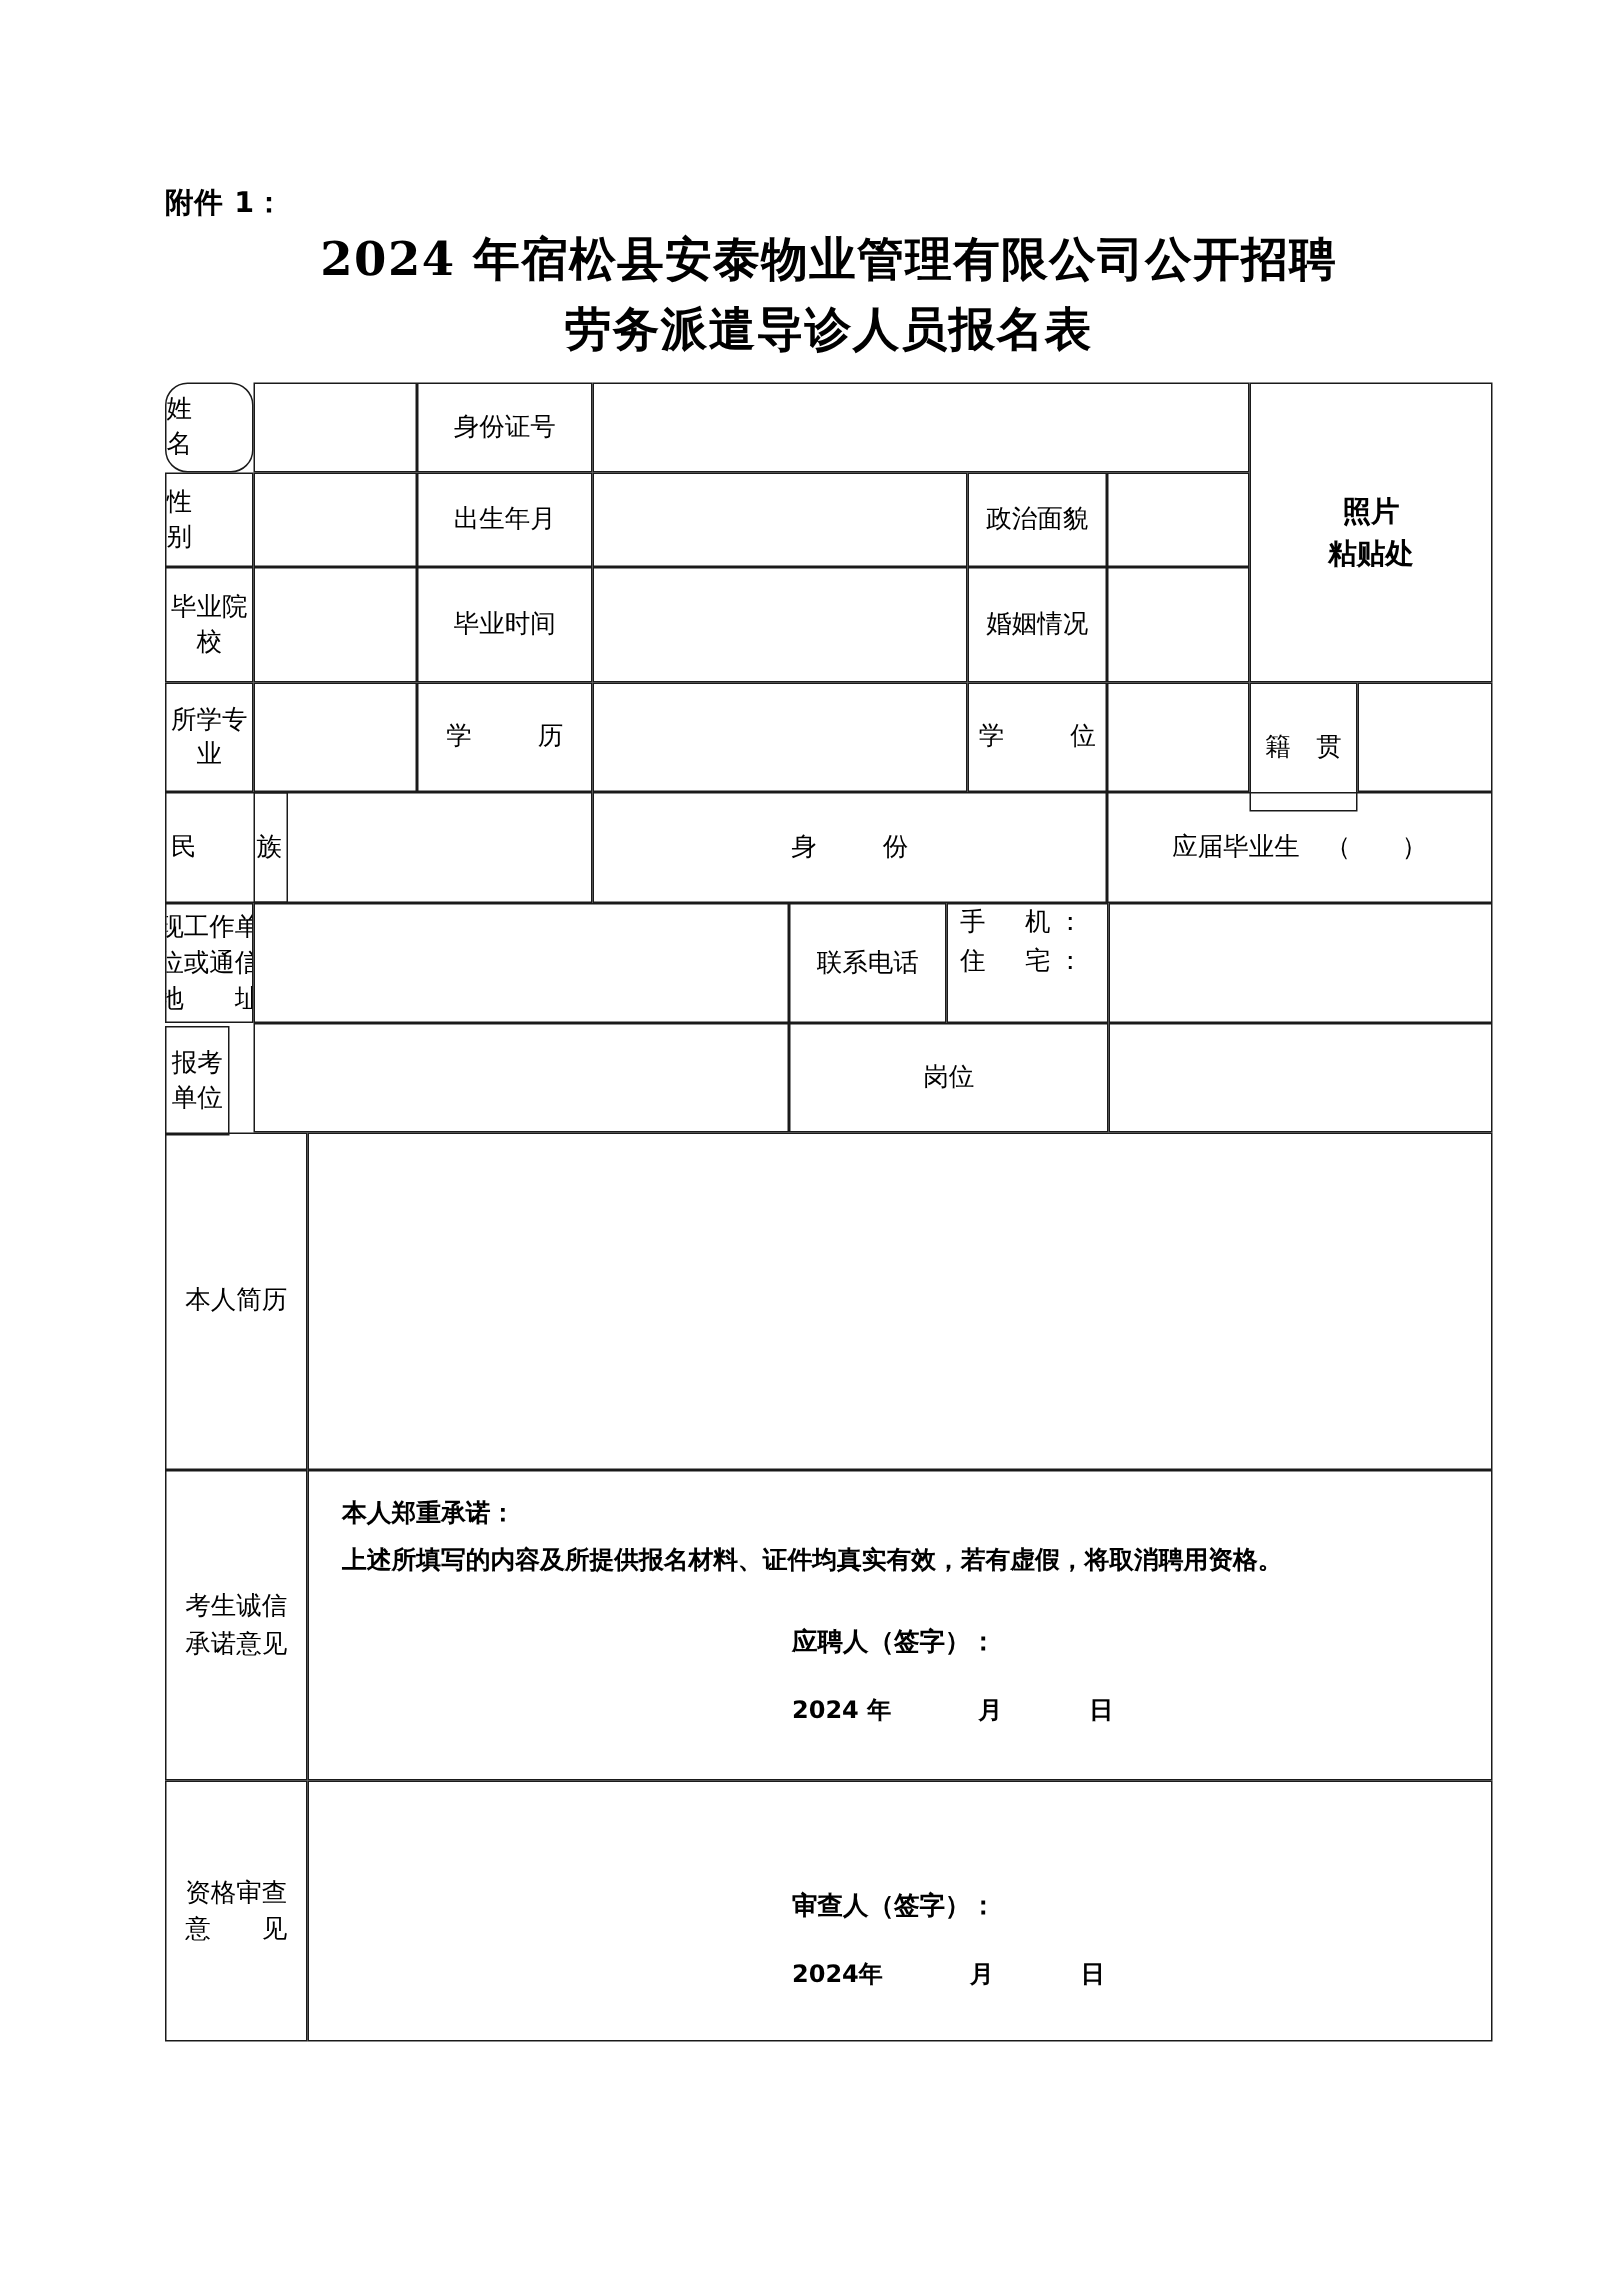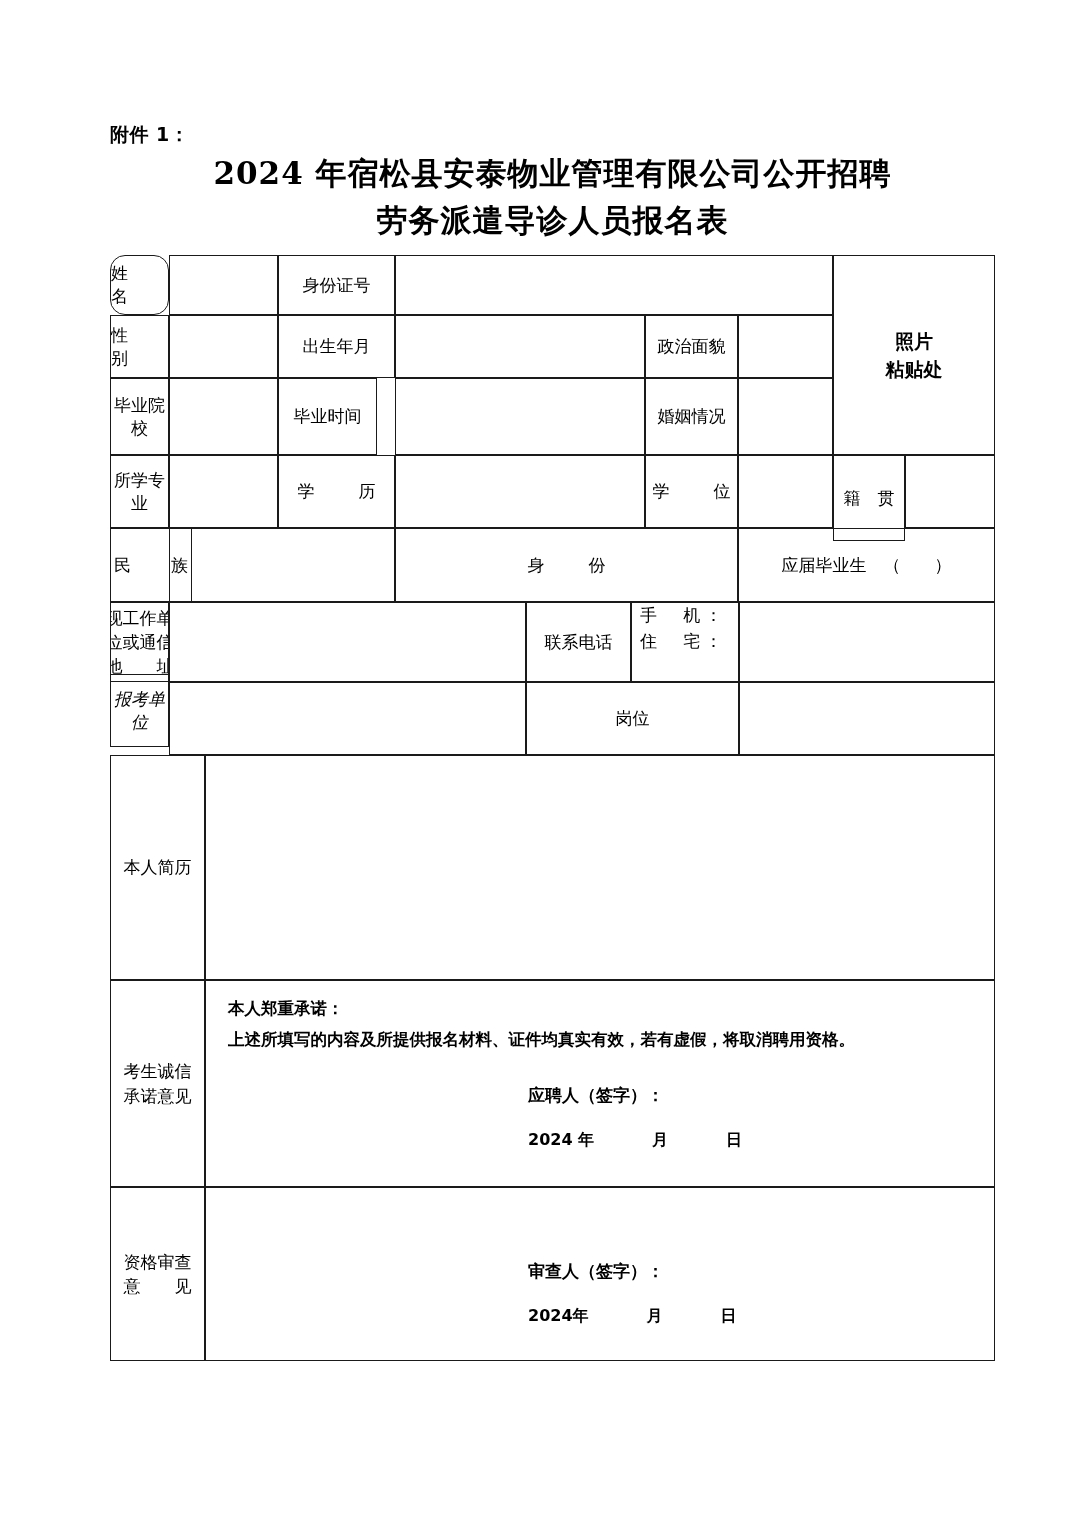--- a/index.html
+++ b/index.html
@@ -188,21 +188,21 @@
     <div class="cell value" style="left:285px;top:60px;width:250px;height:63px;"></div>
     <div class="cell label" style="left:535px;top:60px;width:93px;height:63px;">
       <span>政治面貌</span>
     </div>
     <div class="cell value" style="left:628px;top:60px;width:95px;height:63px;"></div>
 
     <div class="cell label" style="left:0px;top:123px;width:59px;height:77px;">
       <span>毕业院校</span>
     </div>
     <div class="cell value" style="left:59px;top:123px;width:109px;height:77px;"></div>
-    <div class="cell label" style="left:168px;top:123px;width:99px;height:77px;">
+    <div class="cell label" style="left:168px;top:123px;width:117px;height:77px;">
       <span>毕业时间</span>
     </div>
     <div class="cell value" style="left:285px;top:123px;width:250px;height:77px;"></div>
     <div class="cell label" style="left:535px;top:123px;width:93px;height:77px;">
       <span>婚姻情况</span>
     </div>
     <div class="cell value" style="left:628px;top:123px;width:95px;height:77px;"></div>
 
     <div class="cell photo-cell" style="left:723px;top:0px;width:162px;height:200px;">
       <span>照片</span>
@@ -245,21 +245,21 @@
     <div class="cell value" style="left:59px;top:347px;width:357px;height:80px;"></div>
     <div class="cell label" style="left:416px;top:347px;width:105px;height:80px;">
       <span>联系电话</span>
     </div>
     <div class="cell phone-cell" style="left:521px;top:347px;width:108px;height:80px;">
       <span>手　机：</span>
       <span>住　宅：</span>
     </div>
     <div class="cell value" style="left:629px;top:347px;width:256px;height:80px;"></div>
 
-    <div class="cell label" style="left:0px;top:419px;width:59px;height:73px;font-style:italic;">
+    <div class="cell label" style="left:0px;top:429px;width:43px;height:73px;">
       <span>报考单位</span>
     </div>
     <div class="cell value" style="left:59px;top:427px;width:357px;height:73px;"></div>
     <div class="cell label" style="left:416px;top:427px;width:213px;height:73px;">
       <span>岗位</span>
     </div>
     <div class="cell value" style="left:629px;top:427px;width:256px;height:73px;"></div>
 
     <div class="cell label" style="left:0px;top:500px;width:95px;height:225px;">
       <span>本人简历</span>

